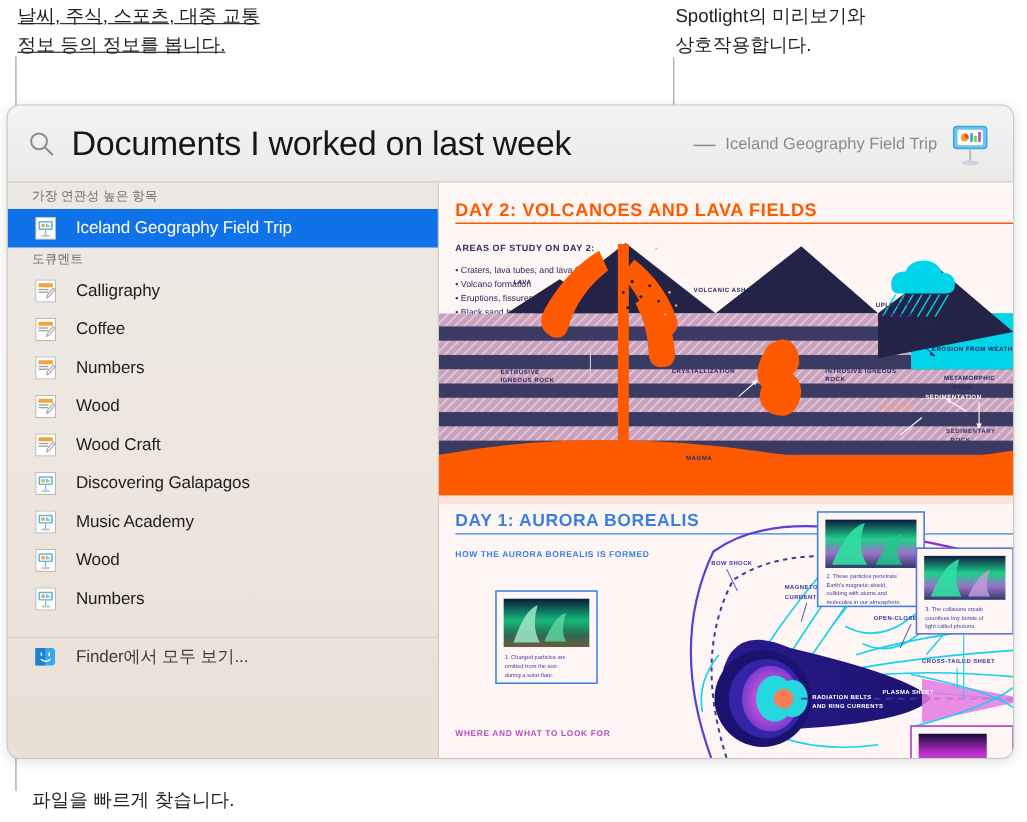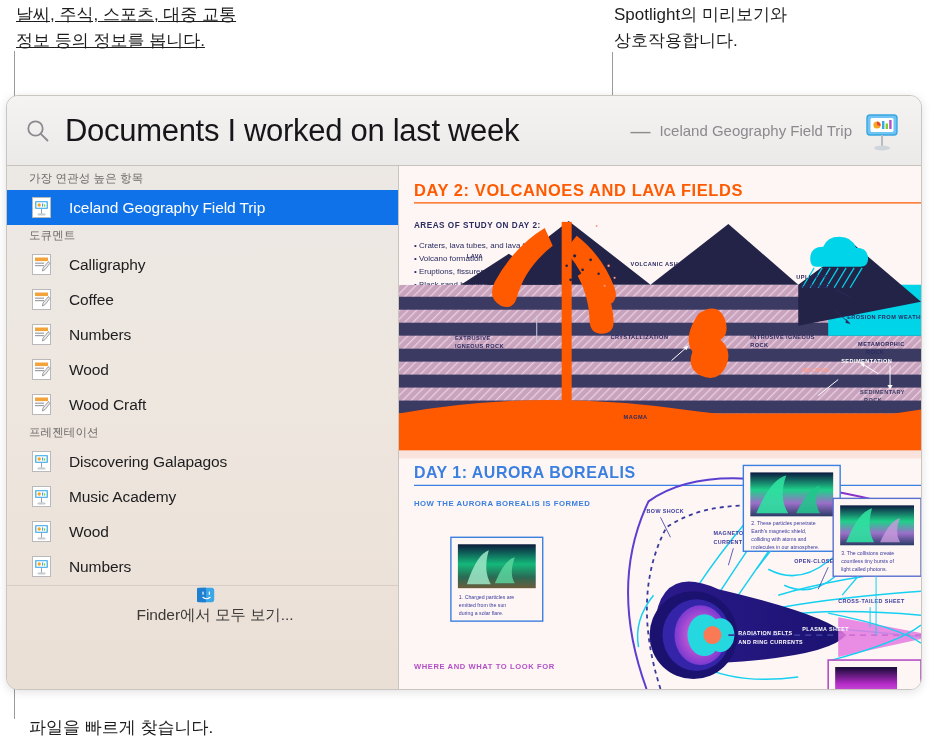--- a/index.html
+++ b/index.html
@@ -101,23 +101,22 @@
   .result-row.selected { background: #1072e8; }
   .result-icon { width: 19px; height: 21px; flex: 0 0 19px; margin-right: 18px; position: relative; }
   .result-label {
     font-size: 15.5px;
     color: #1d1d1f;
     letter-spacing: -.1px;
   }
   .result-row.selected .result-label { color: #ffffff; }
   #finder-row {
     border-top: 1px solid #d5cdc6;
-    margin-top: 1px;
+    margin-top: 17px;
     padding-top: 0;
-    flex-direction: column;
   }
   #finder-row .result-label { color: #3b3a39; }
 
   
   #preview-pane {
     flex: 1;
     background: #fdf6f4;
     position: relative;
     overflow: hidden;
   }
@@ -231,21 +230,20 @@
         <svg class="result-icon" viewBox="0 0 19 21">
           <rect x="0.5" y="0.5" width="18" height="20" fill="#ffffff" stroke="#b9b9bb" stroke-width="1"></rect>
           <rect x="3" y="3.5" width="13" height="3.6" fill="#f2a33c"></rect>
           <rect x="3" y="8.6" width="9" height="1.2" fill="#9aa0a6"></rect>
           <rect x="3" y="11" width="9" height="1.2" fill="#9aa0a6"></rect>
           <path d="M16.5 7.5 L11 14 L10.4 17 L13 15.6 L17.8 9.6 Z" fill="#e9e9ea" stroke="#8b8b90" stroke-width=".8"></path>
         </svg>
         <span class="result-label">Wood Craft</span>
       </div>
 
-      <div class="group-header">프레젠테이션</div>
 
       <div class="result-row">
         <svg class="result-icon" viewBox="0 0 19 21">
           <rect x="0.5" y="0.5" width="18" height="20" fill="#ffffff" stroke="#b9b9bb" stroke-width="1"></rect>
           <rect x="3" y="4" width="13" height="8" rx="1" fill="#5bb8ee"></rect>
           <rect x="4.5" y="5.3" width="10" height="5.4" fill="#ffffff"></rect>
           <circle cx="7.2" cy="8" r="1.7" fill="#f5a623"></circle>
           <rect x="10" y="6.4" width="1.2" height="3.2" fill="#3aa6e0"></rect>
           <rect x="12" y="7.4" width="1.2" height="2.2" fill="#7ed321"></rect>
           <rect x="9" y="12" width="1" height="5" fill="#9aa0a6"></rect>

